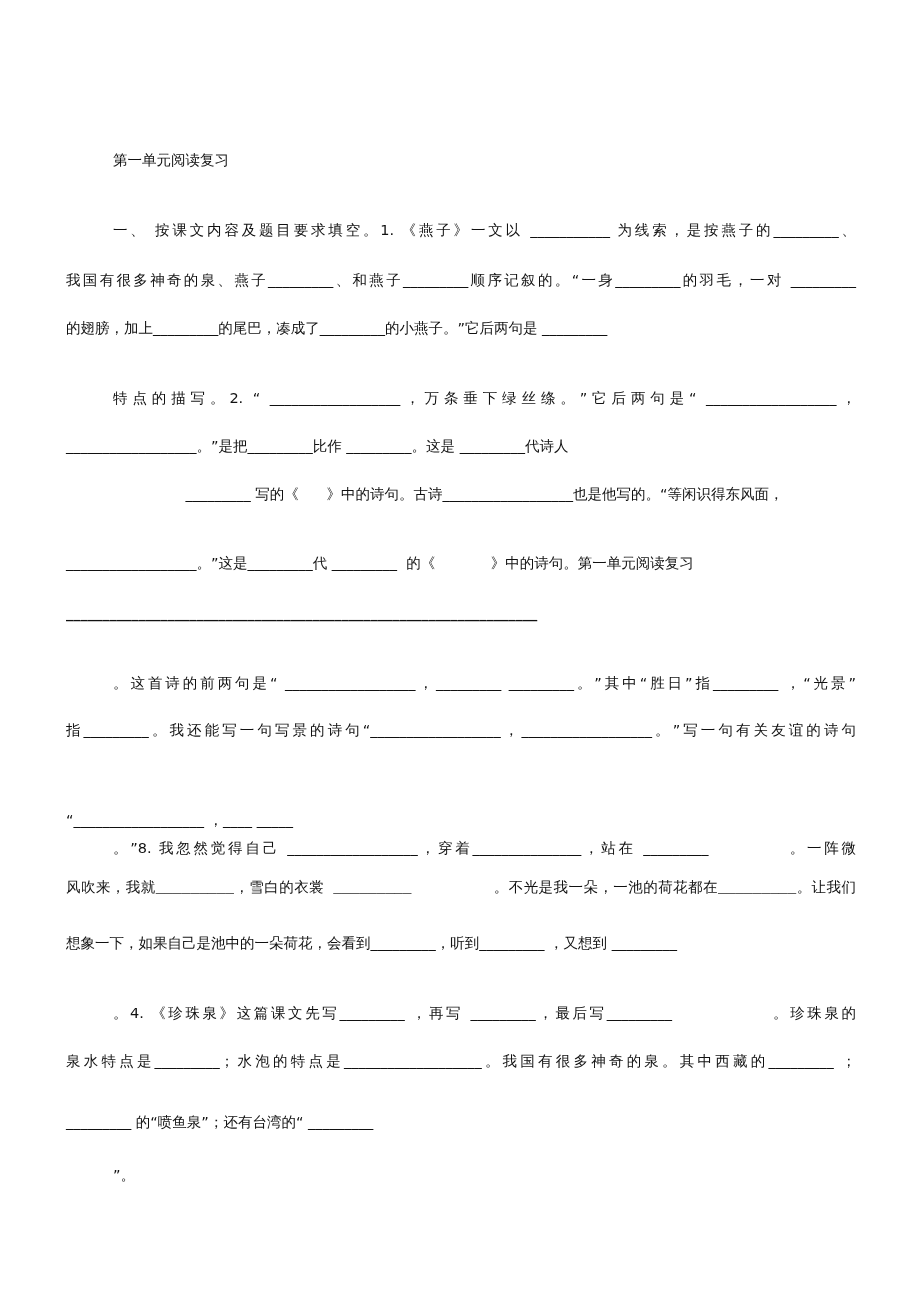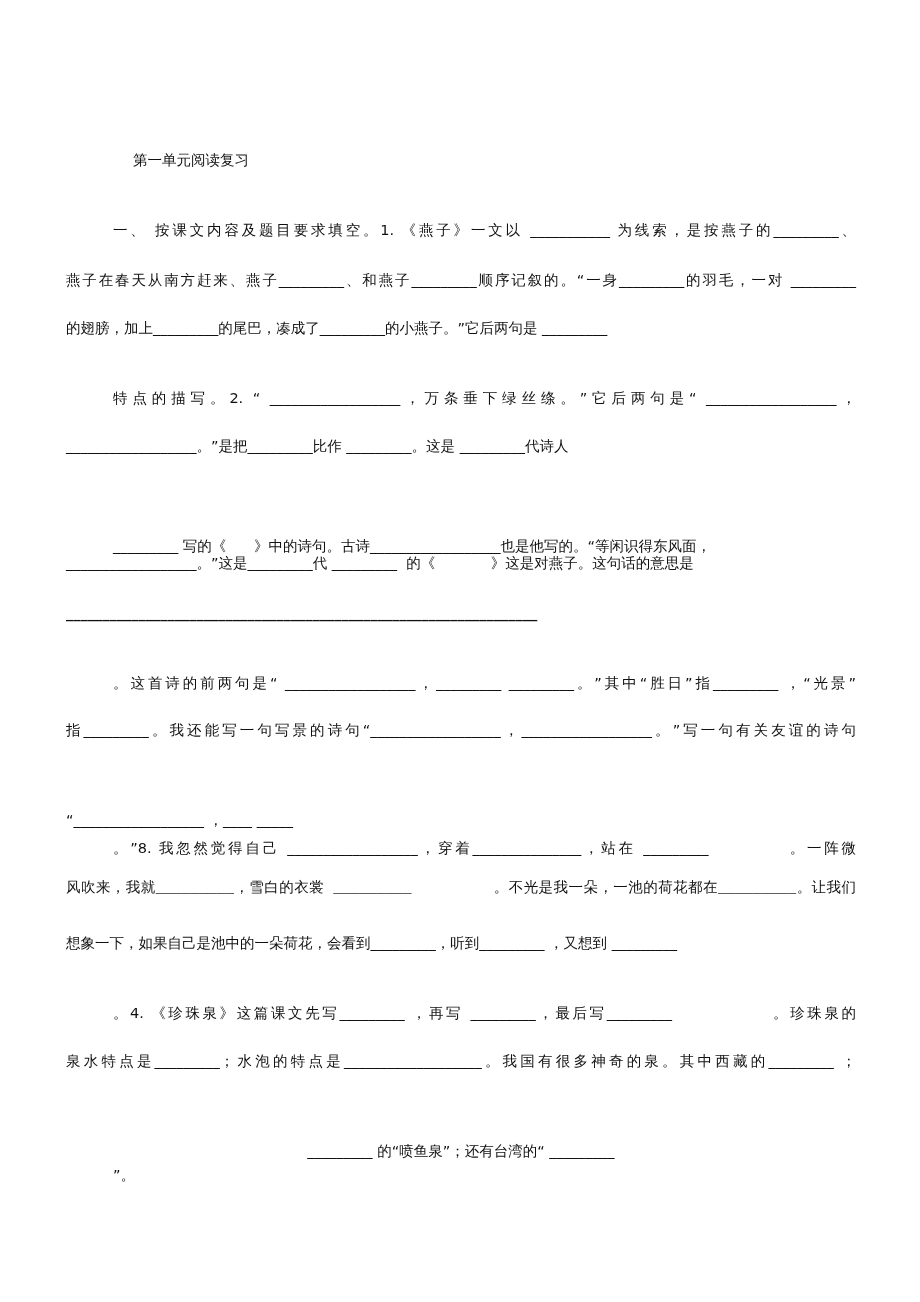--- a/index.html
+++ b/index.html
@@ -11,39 +11,39 @@
     position: absolute; left: 66px; width: 790px;
     font-size: 14.5px; line-height: 20px; white-space: pre; letter-spacing: 0px;
   }
   .indent { left: 113px; width: 743px; }
   .just { text-align: justify; text-align-last: justify; }
 </style>
 </head>
 <body>
 
 <div>
-  <div class="line indent" style="top:150px;margin-left:20px;">第一单元阅读复习</div>
+  <div class="line indent" style="top:150px;">第一单元阅读复习</div>
 
   <div class="line indent just" style="top:220px;">一、 按课文内容及题目要求填空。1. 《燕子》一文以 ___________ 为线索，是按燕子的_________、</div>
-  <div class="line just" style="top:270px;">燕子在春天从南方赶来、燕子_________、和燕子_________顺序记叙的。“一身_________的羽毛，一对 _________</div>
+  <div class="line just" style="top:270px;">我国有很多神奇的泉、燕子_________、和燕子_________顺序记叙的。“一身_________的羽毛，一对 _________</div>
   <div class="line" style="top:318px;">的翅膀，加上_________的尾巴，凑成了_________的小燕子。”它后两句是 _________</div>
 
   <div class="line indent just" style="top:388px;">特点的描写。2. “ __________________，万条垂下绿丝绦。”它后两句是“ __________________，</div>
   <div class="line" style="top:436px;">__________________。”是把_________比作 _________。这是 _________代诗人</div>
 
-  <div class="line indent" style="top:536px;">_________ 写的《      》中的诗句。古诗__________________也是他写的。“等闲识得东风面，</div>
-  <div class="line" style="top:553px;">__________________。”这是_________代 _________  的《            》这是对燕子。这句话的意思是</div>
+  <div class="line indent" style="top:484px;text-align:center;">_________ 写的《      》中的诗句。古诗__________________也是他写的。“等闲识得东风面，</div>
+  <div class="line" style="top:553px;">__________________。”这是_________代 _________  的《            》中的诗句。第一单元阅读复习</div>
   <div class="line" style="top:603px;font-weight:bold;">_________________________________________________________________</div>
 
   <div class="line indent just" style="top:673px;">。这首诗的前两句是“ __________________，_________ _________。”其中“胜日”指_________ ，“光景”</div>
   <div class="line just" style="top:720px;">指_________。我还能写一句写景的诗句“__________________，__________________。”写一句有关友谊的诗句</div>
   <div class="line" style="top:770px;margin-top:40px;">“__________________ ，____ _____</div>
 
   <div class="line indent just" style="top:838px;">。”8. 我忽然觉得自己 __________________，穿着_______________，站在 _________           。一阵微</div>
   <div class="line just" style="top:878px;font-family:Liberation Mono, monospace;">风吹来，我就_________，雪白的衣裳 _________         。不光是我一朵，一池的荷花都在_________。让我们</div>
   <div class="line" style="top:933px;">想象一下，如果自己是池中的一朵荷花，会看到_________，听到_________ ，又想到 _________</div>
 
   <div class="line indent just" style="top:1003px;">。4. 《珍珠泉》这篇课文先写_________ ，再写 _________，最后写_________              。珍珠泉的</div>
   <div class="line just" style="top:1051px;">泉水特点是_________；水泡的特点是___________________。我国有很多神奇的泉。其中西藏的_________ ；</div>
-  <div class="line" style="top:1141px;text-align:center;">_________ 的“喷鱼泉”；还有台湾的“ _________</div>
+  <div class="line" style="top:1112px;">_________ 的“喷鱼泉”；还有台湾的“ _________</div>
 
   <div class="line indent" style="top:1165px;">”。</div>
 </div>
 
 </body></html>

